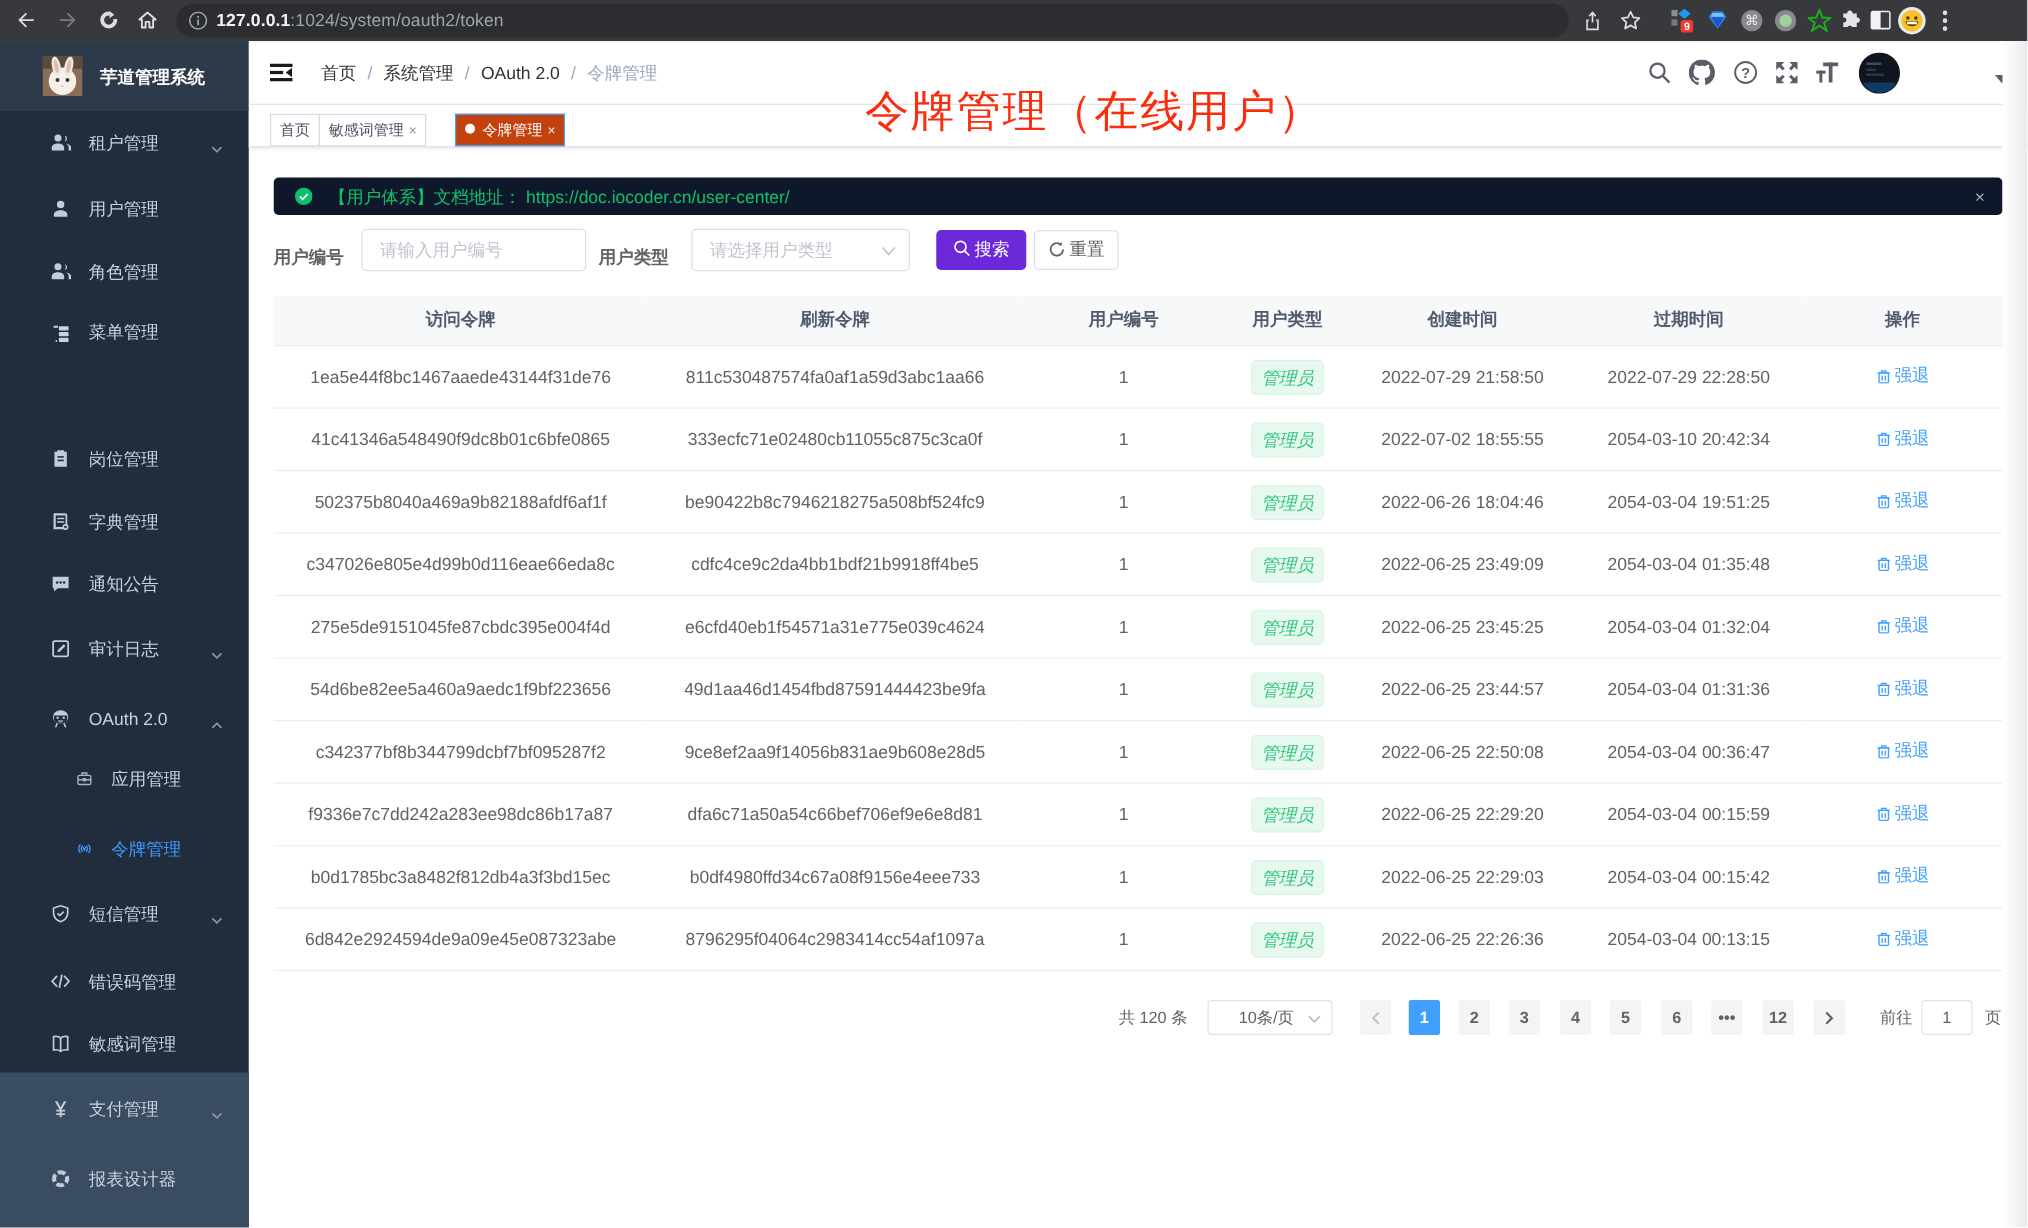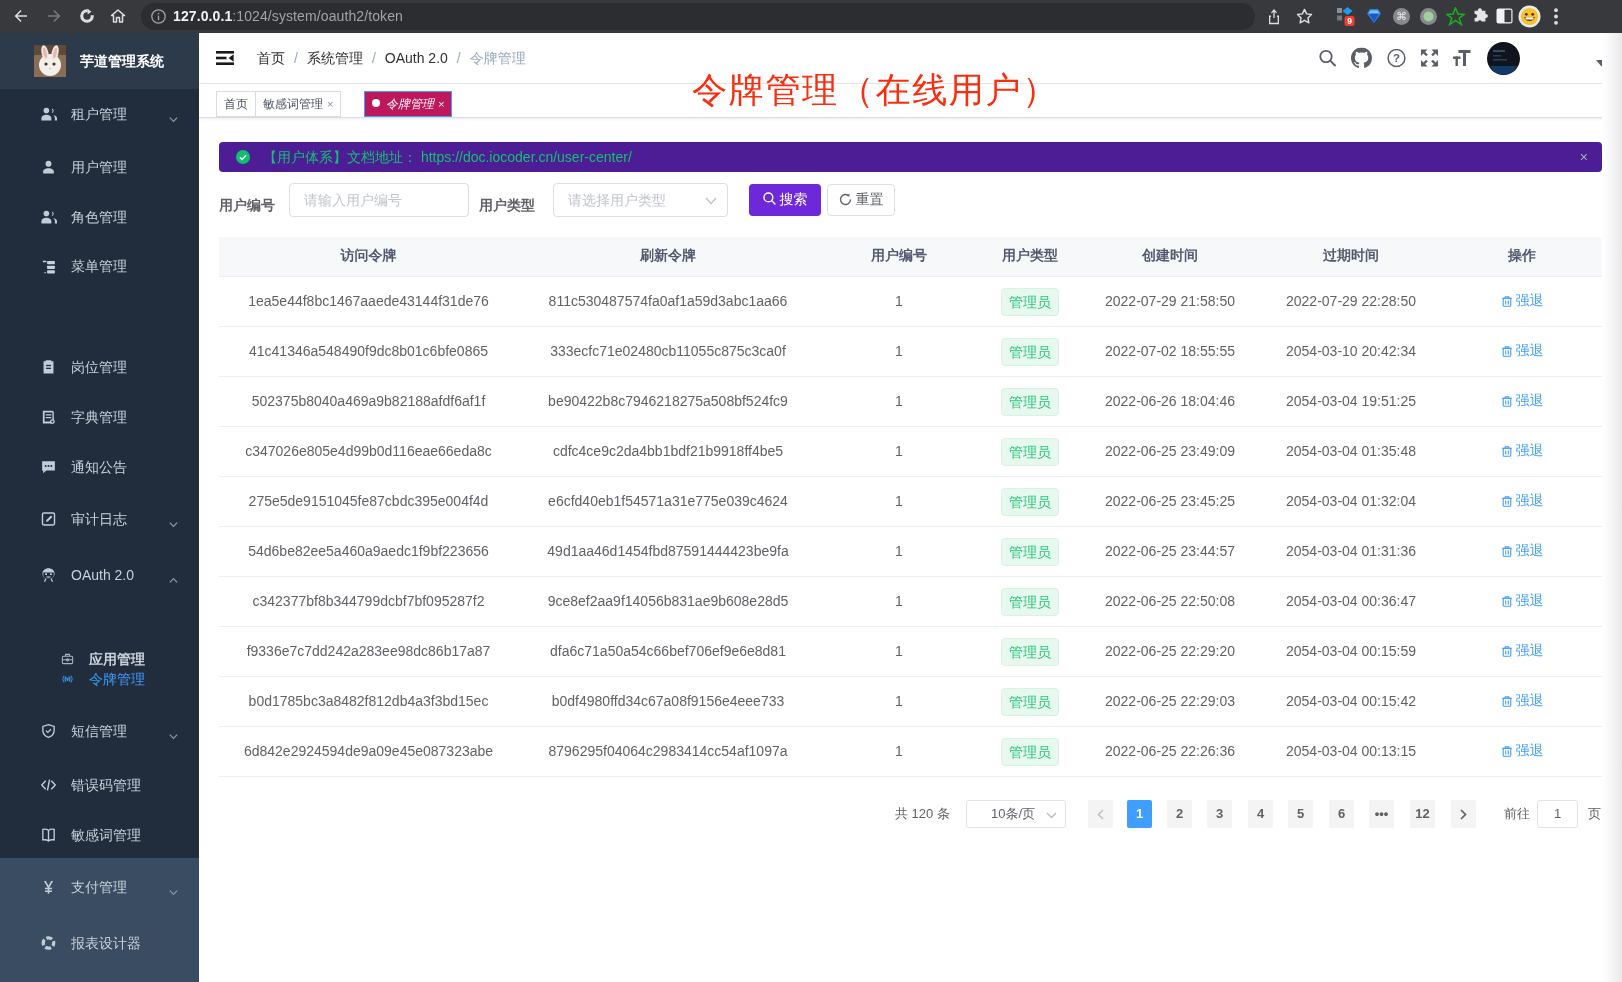--- a/index.html
+++ b/index.html
@@ -35,46 +35,46 @@
 .bcrumb { position:absolute; top:0; height:50px; line-height:50px; font-size:14px; color:#303133; white-space:nowrap; font-weight:500; }
 .bcrumb .sep { color:#97a8be; margin:0 9px; font-weight:400; }
 .bcrumb .last { color:#97a8be; }
 .nico { position:absolute; top:50%; transform:translateY(-50%); color:#5a5e66; }
 
 #tagsbar { position:absolute; left:199px; top:84px; width:1423px; height:34px; background:#fff;
   border-bottom:1px solid #d8dce5; box-shadow:0 1px 3px 0 rgba(0,0,0,.08); }
 .tag { position:absolute; top:7px; height:26px; line-height:24px; border:1px solid #d8dce5;
   background:#fff; color:#495060; font-size:12px; padding:0 7px; white-space:nowrap; }
 .tag .x { color:#8a919e; margin-left:4px; font-size:11px; }
-.tag.on { background:#be185d; color:#fff; border-color:#42a0ff;font-style:italic; }
+.tag.on { background:#c2410c; color:#fff; border-color:#42a0ff; }
 .tag.on .x { color:#e8f2ff; }
 .tag.on .dot { display:inline-block; width:8px; height:8px; background:#fff; border-radius:50%;
   margin-right:6px; position:relative; top:-1px; }
 
 #anno { position:absolute; left:692px; top:68px; font-size:35.2px; color:#fa2e0e; z-index:50;
   letter-spacing:1.5px; white-space:nowrap; line-height:44px; }
 
-#alert { position:absolute; left:219px; top:142px; width:1383px; height:30px; background:#4c1d95;
+#alert { position:absolute; left:219px; top:142px; width:1383px; height:30px; background:#0f172a;
   border-radius:4px; font-size:14px; color:#11c26d; line-height:30px; }
 #alert .close { position:absolute; right:14px; top:0; color:#9fb3a8; font-size:14px; }
 
 .flabel { position:absolute; top:189px; height:32px; line-height:32px; font-size:14px;
   font-weight:700; color:#606266; }
 .finput { position:absolute; top:183px; height:34px; border:1px solid #dcdfe6; border-radius:4px;
   background:#fff; font-size:14px; color:#c0c4cc; line-height:32px; padding-left:14px; }
 .fbtn { position:absolute; top:184px; height:32px; border-radius:4px; font-size:14px;
   line-height:30px; text-align:center; }
 
 #tbl { position:absolute; left:219px; top:237px; width:1383px; }
 #tbl table { border-collapse:collapse; width:1383px; table-layout:fixed; font-size:14px; }
 #tbl th { height:39px; background:#f7f8fa; color:#515a6e; font-weight:700; text-align:center;
   border-bottom:1px solid #ebeef5; padding:0; }
 #tbl td { height:50px; color:#606266; text-align:center; border-bottom:1px solid #ebeef5; padding:0; }
 .gtag { display:inline-block; position:relative; top:1px; height:28px; line-height:26px; padding:0 7px; background:#e7f8ee;
-  border:1px solid #d7f3e3; border-radius:4px; color:#2cc67d; font-size:14px; }
+  border:1px solid #d7f3e3; border-radius:4px; color:#2cc67d; font-size:14px;font-style:italic; }
 .kick { color:#409eff; font-size:14px; }
 
 #pager { position:absolute; top:800px; height:28px; font-size:13px; color:#606266; }
 .pbtn { position:absolute; top:0; width:25px; height:28px; line-height:28px; text-align:center;
   background:#f4f4f5; color:#606266; border-radius:2px; font-weight:700; }
 .pbtn.on { background:#409eff; color:#fff; }
 .psel { position:absolute; top:0; width:100px; height:28px; border:1px solid #dfe4ea; border-radius:3px;
   line-height:26px; padding-left:24px; color:#606266; font-size:13px; }
 .pinp { position:absolute; top:0; width:41px; height:28px; border:1px solid #dfe4ea; border-radius:3px;
   line-height:26px; text-align:center; color:#606266; font-size:13px; }
@@ -244,21 +244,21 @@
         <rect x="7.3" y="9.6" width="2.6" height="2.4" rx="0.5" fill="#c3cbd6"></rect>
         <rect x="14.1" y="9.6" width="2.6" height="2.4" rx="0.5" fill="#c3cbd6"></rect>
         <path d="M9 13.8 h6 v0.8 a3 2 0 0 1 -6 0 z" fill="#8f99a6"></path>
         <path d="M7.5 16.5 L5.4 21.5 H7.3 L9 17.5 Z M16.5 16.5 L18.6 21.5 H16.7 L15 17.5 Z" fill="#c3cbd6"></path>
       </svg>
       <span class="mtxt">OAuth 2.0</span>
       <svg class="arrow" viewBox="0 0 12 12">
           <path d="M2 8 L6 4 L10 8" fill="none" stroke="#8d97a5" stroke-width="1.4"></path>
         </svg>
     </div>
-    <div class="mitem sub" style="top:601px;font-weight:bold;">
+    <div class="mitem sub" style="top:565px;">
       <svg class="mico" viewBox="0 0 24 24" fill="none" stroke="#aab4c0" stroke-width="2">
           <rect x="2.5" y="7" width="19" height="13.5" rx="2"></rect>
           <path d="M8.5 7 V3.5 h7 V7 M2.5 13.5 h19"></path>
           <circle cx="12" cy="13.5" r="2"></circle>
         </svg>
       <span class="mtxt">应用管理</span>
     </div>
     <div class="mitem sub active" style="top:621px;">
       <svg class="mico" viewBox="0 0 24 24" fill="none" stroke="#3d9bfa" stroke-width="1.9">
         <path d="M5.6 6.5 C3 9.5 3 14.5 5.6 17.5 M9 8 C7.2 10.2 7.2 13.8 9 16 M18.4 6.5 C21 9.5 21 14.5 18.4 17.5 M15 8 C16.8 10.2 16.8 13.8 15 16" stroke-linecap="round"></path>

